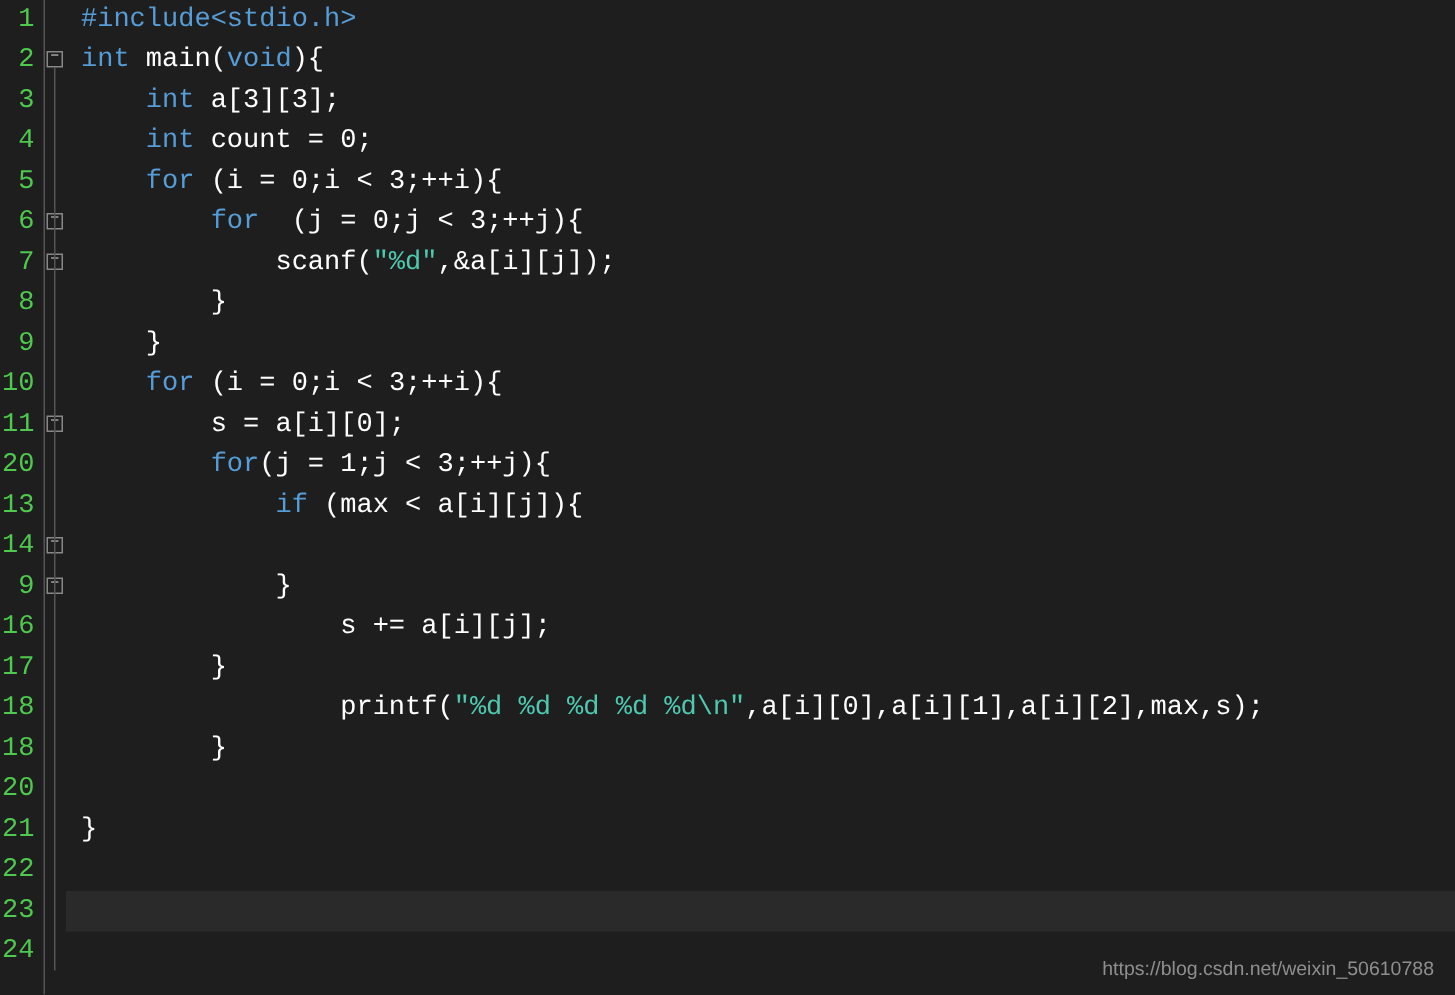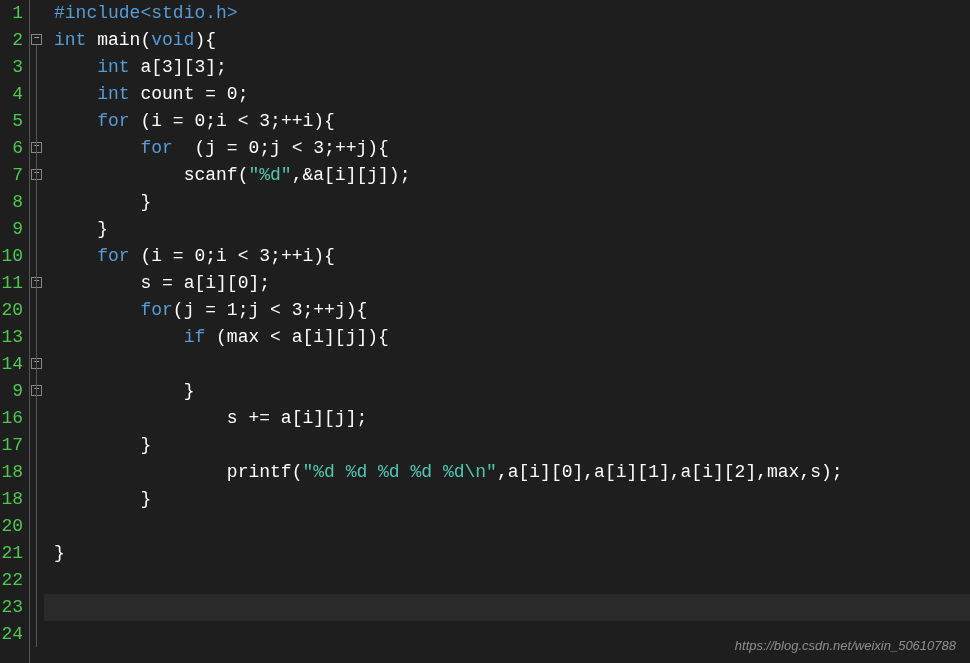--- a/index.html
+++ b/index.html
@@ -88,21 +88,20 @@
     .string { color: #4ec9b0; }
     .white { color: #ffffff; }
     .watermark {
       position: absolute;
       bottom: 10px;
       right: 14px;
       color: #aaa;
       font-family: Arial, sans-serif;
       font-size: 13px;
       opacity: 0.8;
-      font-style: italic;
     }
   </style>
 </head>
 <body>
 
 <div class="editor">
   <div class="gutter">
     <div class="line">1</div>
     <div class="line">2</div>
     <div class="line">3</div>

